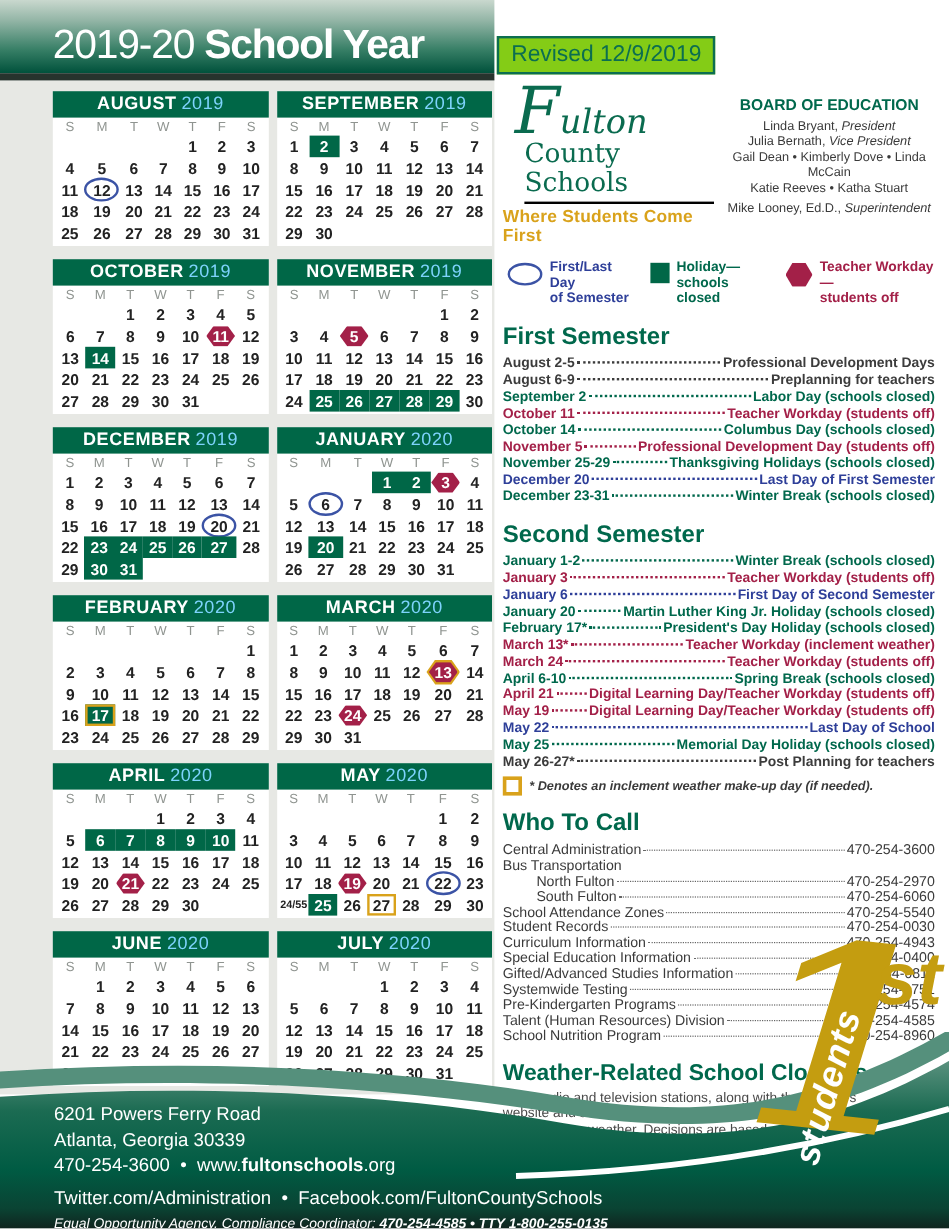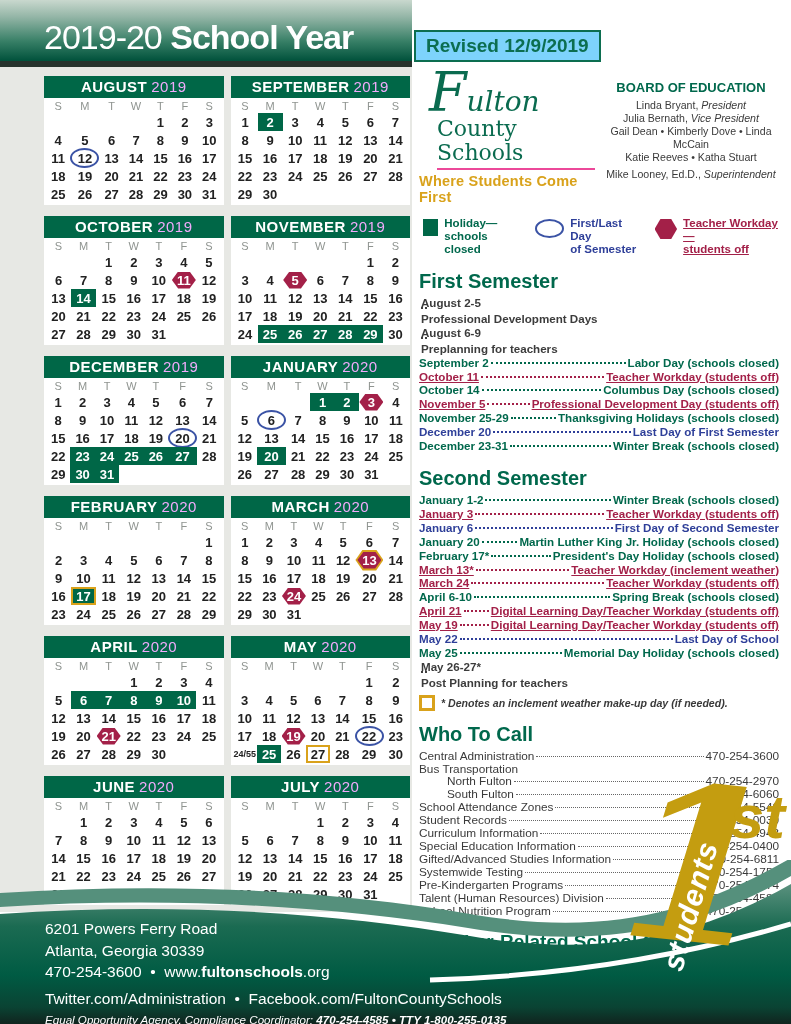--- a/index.html
+++ b/index.html
@@ -6,31 +6,31 @@
   .page{position:relative;width:791px;height:1024px;background:#fff;overflow:hidden;
         font-family:"Liberation Sans",sans-serif;}
   .left-bg{position:absolute;left:0;top:66px;width:412px;height:846px;background:#e7e8e4;}
 
   
   .header{position:absolute;left:0;top:0;width:412px;height:61px;
           background:linear-gradient(180deg,#c9d8ce 0%,#93b5a6 28%,#377f66 68%,#00513b 100%);
           border-bottom:6px solid #27332d;}
   .title{position:absolute;left:44px;bottom:4px;color:#fff;font-size:34px;letter-spacing:-1px;white-space:nowrap;}
   .title .t-bold{font-weight:bold;}
-  .revised{position:absolute;left:414px;top:30px;background:#7dd3fc;border:2px solid #0c6e50;
-           color:#0c6e50;font-size:19px;padding:3px 10px;white-space:nowrap;font-weight:bold;}
+  .revised{position:absolute;left:414px;top:30px;background:#84cc16;border:2px solid #0c6e50;
+           color:#0c6e50;font-size:19px;padding:3px 10px;white-space:nowrap;}
 
   
   .cal-wrap{position:absolute;left:44px;top:76px;width:366px;display:grid;
             grid-template-columns:1fr 1fr;column-gap:7px;row-gap:11px;}
   .month{background:#fff;}
   .m-head{background:#006747;color:#fff;text-align:center;height:22px;line-height:22px;
           font-size:15px;letter-spacing:.5px;}
   .m-name{font-weight:bold;}
-  .m-year{color:#f0abfc;margin-left:4px;}
+  .m-year{color:#7dd3fc;margin-left:4px;}
   .m-grid{display:grid;grid-template-columns:repeat(7,1fr);padding:1px 2px 2px;}
   .dow{display:flex;align-items:center;justify-content:center;height:14px;
        color:#8f9490;font-size:11px;}
   .d{display:flex;align-items:center;justify-content:center;height:18px;
      font-weight:bold;font-size:13px;color:#222;}
   .d.small{font-size:9px;}
   .d.hol{background:#006747;color:#fff;}
   .d.hol.mk{border:2px solid #d9a21b;box-sizing:border-box;}
   .d.mkbox{border:2px solid #d9a21b;box-sizing:border-box;background:#fff;}
   .hex{display:flex;align-items:center;justify-content:center;width:24px;height:17px;
@@ -41,36 +41,36 @@
   .circ{display:flex;align-items:center;justify-content:center;width:25px;height:16px;
         border:2px solid #3b53a5;border-radius:50%;}
 
   
   .right{position:absolute;left:419px;top:78px;width:360px;}
   .toprow{display:flex;}
   .logo{width:176px;color:#0a6b4f;}
   .logo-fulton{font-family:"DejaVu Serif",serif;font-style:italic;font-size:28px;line-height:30px;margin-left:10px;}
   .logo-fulton::first-letter{font-size:54px;}
   .logo-county{font-family:"DejaVu Serif",serif;font-size:22px;line-height:24px;margin-left:18px;
-               padding-bottom:3px;border-bottom:2px solid #ec4899;}
+               padding-bottom:3px;border-bottom:2px solid #000000;}
   .logo-tag{font-size:14.5px;font-weight:bold;color:#d9a21b;margin-top:3px;letter-spacing:.2px;}
   .board{flex:1;padding-left:8px;padding-top:2px;text-align:center;}
   .board-h{color:#00684c;font-weight:bold;font-size:13px;margin-bottom:4px;}
   .board-line{font-size:10.6px;color:#3a3a3a;line-height:13px;}
   .board-line:last-child{margin-top:4px;}
   .board-line em{font-style:italic;}
 
   .legend{display:flex;gap:16px;margin-top:12px;margin-left:4px;}
   .leg-item{display:flex;gap:6px;align-items:flex-start;}
   .leg-lab{font-size:11.5px;font-weight:bold;line-height:13px;}
   .leg-oval{width:28px;height:15px;border:2px solid #3b53a5;border-radius:50%;margin-top:2px;}
   .leg-sq{width:17px;height:17px;background:#006747;margin-top:2px;}
   .leg-hex{width:25px;height:20px;background:#a32048;margin-top:2px;
            clip-path:polygon(26% 0,74% 0,100% 50%,74% 100%,26% 100%,0 50%);}
-  .c-blue{color:#2e3f99;}.c-green{color:#00684c;}.c-red{color:#a32048;text-decoration:underline;}.c-dark{color:#3c3c3c;flex-direction:column;}
+  .c-blue{color:#2e3f99;}.c-green{color:#00684c;}.c-red{color:#a32048;}.c-dark{color:#3c3c3c;}
 
   .h-green{color:#00684c;font-weight:bold;font-size:20px;}
   .sem-h{margin:14px 0 3px;}
   .sem-item{display:flex;align-items:baseline;font-size:11.6px;font-weight:bold;line-height:13.9px;}
   .sem-item span{white-space:nowrap;}
   .dots{flex:1;margin:0 2px;border-bottom:2px dotted currentColor;transform:translateY(-3px);min-width:6px;}
   .note{display:flex;align-items:center;margin:5px 0 2px;font-size:10.6px;color:#3a3a3a;
         font-style:italic;font-weight:bold;}
   .note-box{display:inline-block;width:10px;height:10px;border:3px solid #d9a21b;margin-right:6px;}
 
@@ -696,31 +696,31 @@
             <div class="board-line"><span>Julia Bernath, </span><em>Vice President</em></div>
             <div class="board-line"><span>Gail Dean • Kimberly Dove • Linda McCain</span></div>
             <div class="board-line"><span>Katie Reeves • Katha Stuart</span></div>
             <div class="board-line"><span>Mike Looney, Ed.D., </span><em>Superintendent</em></div>
           </div>
       </div>
     </div>
 
     <div class="legend" id="legend">
         <div class="leg-item">
+          <span class="leg-oval"></span>
+          <div class="leg-lab c-blue">
+            <div>First/Last Day</div>
+            <div>of Semester</div>
+          </div>
+        </div>
+        <div class="leg-item">
           <span class="leg-sq"></span>
           <div class="leg-lab c-green">
             <div>Holiday—</div>
             <div>schools closed</div>
-          </div>
-        </div>
-        <div class="leg-item">
-          <span class="leg-oval"></span>
-          <div class="leg-lab c-blue">
-            <div>First/Last Day</div>
-            <div>of Semester</div>
           </div>
         </div>
         <div class="leg-item">
           <span class="leg-hex"></span>
           <div class="leg-lab c-red">
             <div>Teacher Workday—</div>
             <div>students off</div>
           </div>
         </div>
       </div>

